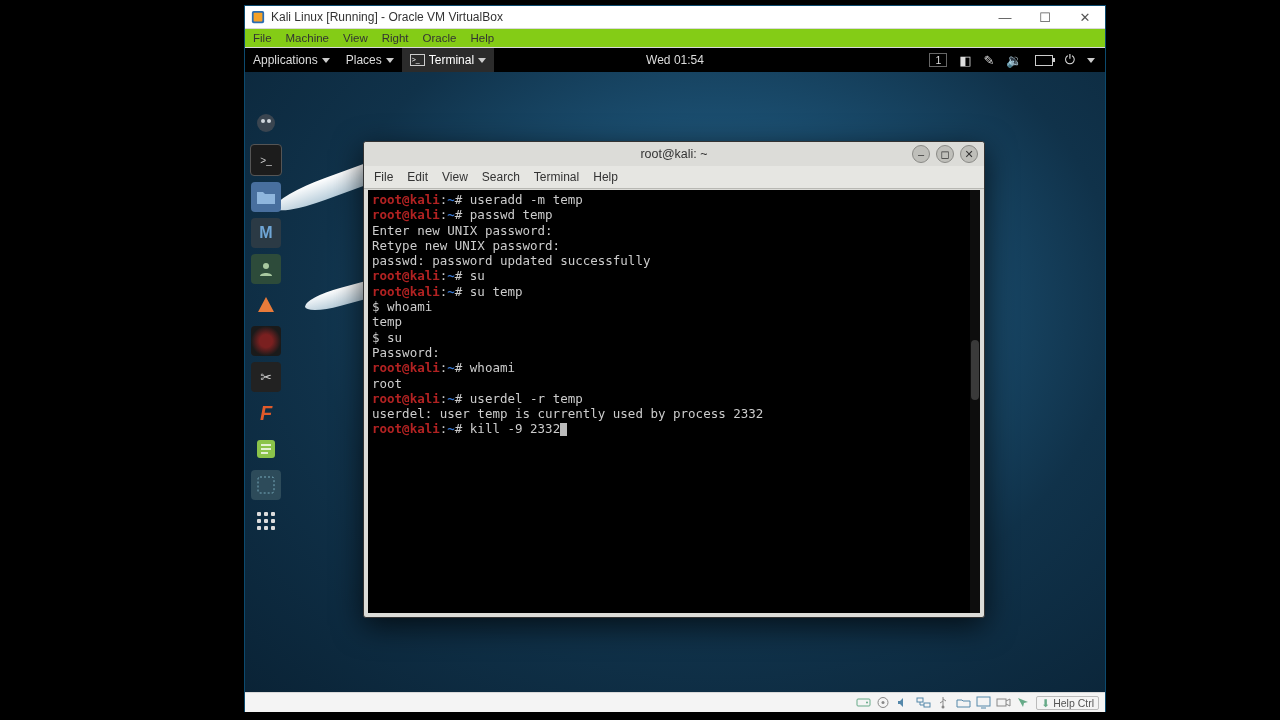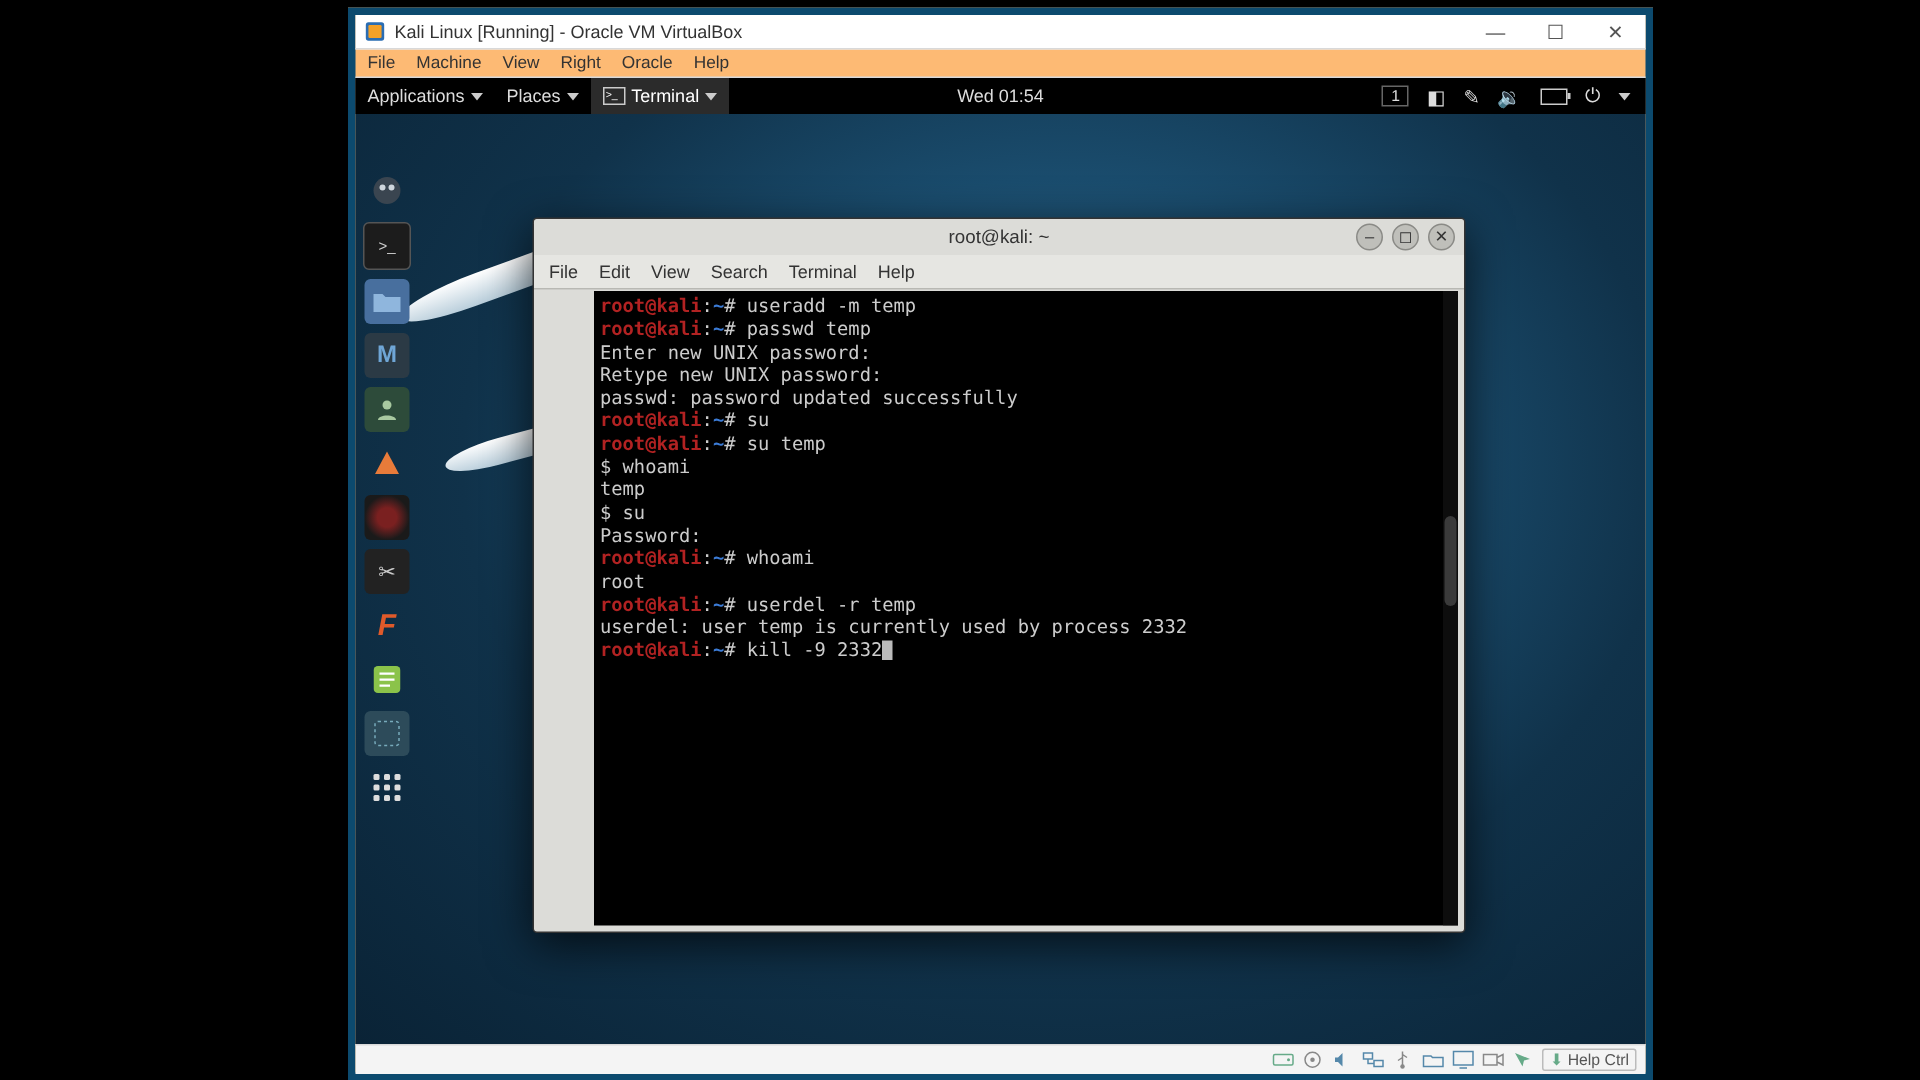--- a/index.html
+++ b/index.html
@@ -1,17 +1,17 @@
 <!DOCTYPE html>
 <html><head>
 <meta charset="utf-8">
 <style>
   html,body{margin:0;padding:0;width:1280px;height:720px;overflow:hidden;font-family:"Segoe UI",Arial,sans-serif;background:#000;}
   
-  .vbox-window{position:absolute;left:232px;top:5px;width:860px;height:705px;background:#fdba74;border:5px solid #0c4a6e;box-shadow:0 0 8px rgba(0,0,0,.15);}
+  .vbox-window{position:absolute;left:244px;top:5px;width:860px;height:705px;background:#84cc16;border:1px solid #0c4a6e;box-shadow:0 0 8px rgba(0,0,0,.15);}
   .vbox-title{height:22px;display:flex;align-items:center;gap:6px;padding:0 6px;font-size:12px;color:#333;border-bottom:1px solid #d9d9d9;background:#fff;}
   .vbox-title .icon{width:14px;height:14px;display:inline-block;}
   .vbox-wincontrols{position:absolute;right:0;top:0;height:22px;display:flex;}
   .vbox-wincontrols span{width:40px;height:22px;display:flex;align-items:center;justify-content:center;font-size:13px;color:#555;}
   .vbox-menu{height:18px;display:flex;align-items:center;gap:14px;padding:0 8px;font-size:11.5px;color:#333;border-bottom:1px solid #d9d9d9;}
   .vbox-content{position:relative;height:644px;background:radial-gradient(ellipse at 55% 40%,#2f6b90 0%,#1a4c6d 35%,#10324a 60%,#0a2336 100%);}
   .vbox-status{height:19px;background:#f4f4f4;border-top:1px solid #d9d9d9;display:flex;align-items:center;justify-content:flex-end;gap:5px;padding:0 6px;font-size:10.5px;color:#555;}
   .vbox-status .sicon{width:15px;height:13px;display:inline-block;}
   .hostkey{border:1px solid #bbb;border-radius:2px;padding:0 4px;display:flex;align-items:center;gap:3px;}
   
@@ -24,21 +24,21 @@
   .ws-ind{border:1px solid #666;padding:0 5px;font-size:10.5px;}
   
   .dock{position:absolute;left:3px;top:60px;width:36px;display:flex;flex-direction:column;align-items:center;gap:6px;}
   .dock .dicon{width:30px;height:30px;border-radius:4px;display:flex;align-items:center;justify-content:center;color:#fff;font-size:14px;}
   
   .termwin{position:absolute;left:118px;top:93px;width:620px;height:475px;background:#dcdcd8;border:1px solid #333;border-radius:3px;box-shadow:0 8px 30px rgba(0,0,0,.7);}
   .term-title{height:24px;background:#dcdcd8;display:flex;align-items:center;justify-content:center;font-size:12.5px;color:#333;position:relative;border-top-left-radius:3px;border-top-right-radius:3px;}
   .term-controls{position:absolute;right:6px;top:3px;display:flex;gap:6px;}
   .term-controls .c{width:16px;height:16px;border-radius:50%;background:#bfbfba;border:1px solid #8a8a86;display:flex;align-items:center;justify-content:center;font-size:11px;color:#333;line-height:1;}
   .term-menu{height:22px;background:#e6e6e2;display:flex;align-items:center;gap:14px;padding:0 10px;font-size:12px;color:#333;border-bottom:1px solid #b8b8b3;}
-  .term-body{position:absolute;left:4px;right:4px;top:48px;bottom:4px;background:#000;overflow:hidden;margin-left:36px;}
+  .term-body{position:absolute;left:4px;right:4px;top:48px;bottom:4px;background:#000;overflow:hidden;}
   .term-scroll{position:absolute;right:0;top:0;bottom:0;width:10px;background:#0d0d0d;}
   .term-scroll .thumb{position:absolute;left:1px;right:1px;top:150px;height:60px;background:#3a3a3a;border-radius:4px;}
   pre.lines{margin:0;padding:2px 4px;font-family:"DejaVu Sans Mono","Consolas",monospace;font-size:12.5px;line-height:15.3px;color:#ccc;}
   .r{color:#b22222;font-weight:bold;}
   .b{color:#3b7bd6;font-weight:bold;}
   .cursor{display:inline-block;width:7px;height:13px;background:#bbb;vertical-align:text-bottom;}
   
   .letterbox-left{position:absolute;left:0;top:0;width:232px;height:720px;background:#000;}
   .letterbox-right{position:absolute;right:0;top:0;width:187px;height:720px;background:#000;}
   

